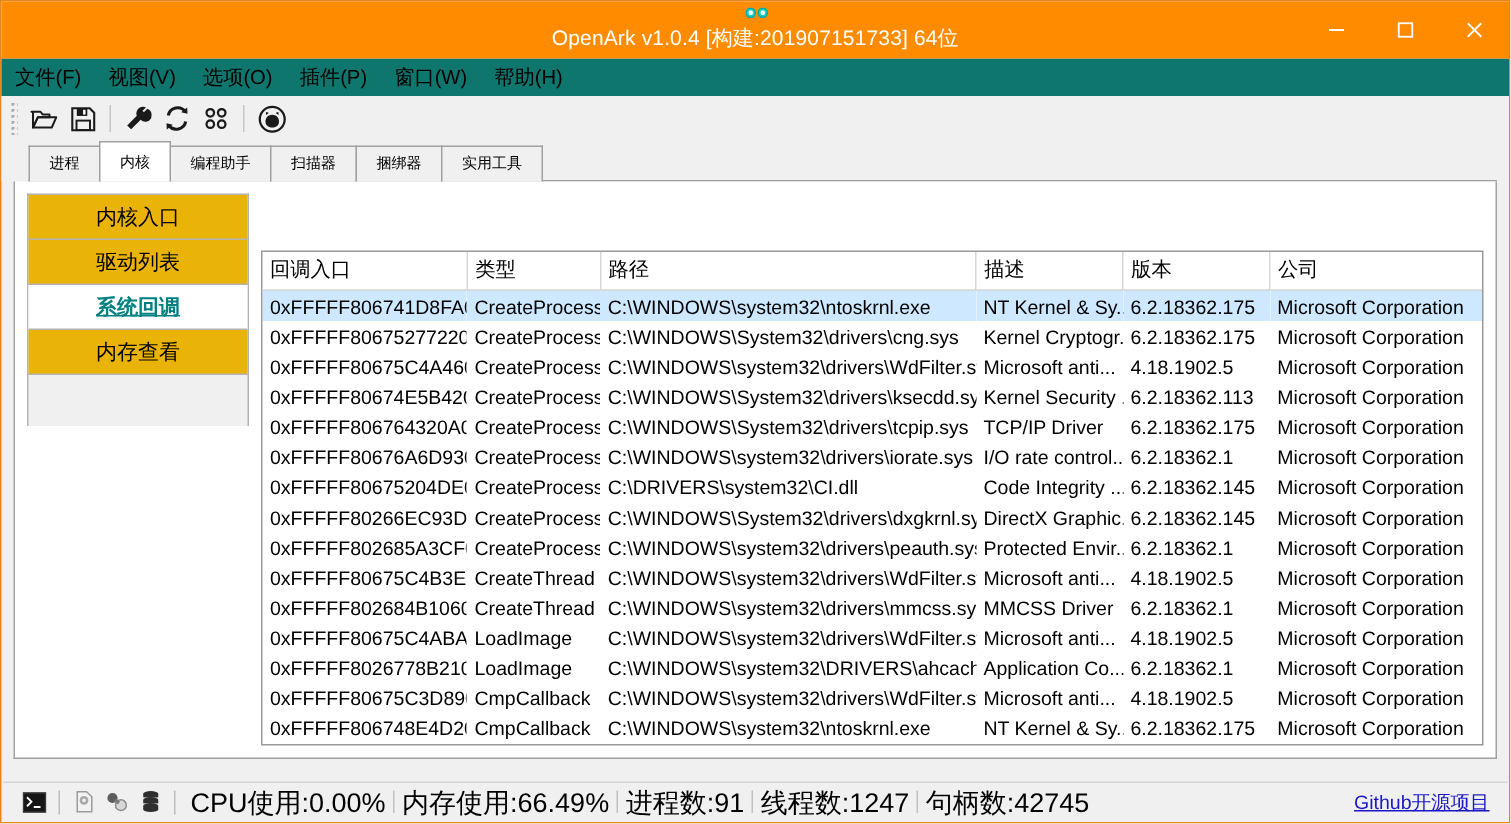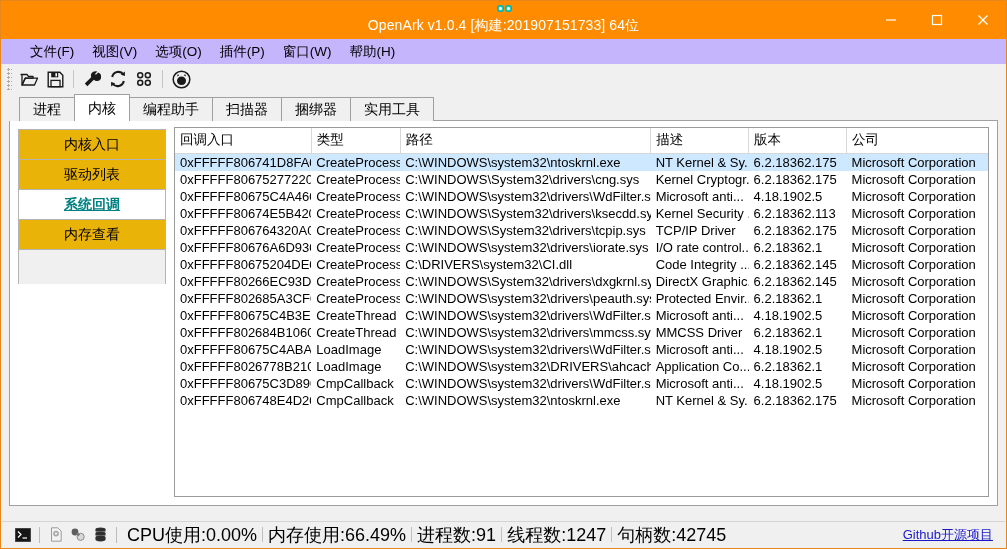--- a/index.html
+++ b/index.html
@@ -58,24 +58,24 @@
   .win-btn {
     width: 46px; height: 38px;
     display: flex; align-items: center; justify-content: center;
     color: #ffffff;
   }
   .win-btn svg { display: block; }
 
   
   .menubar {
     height: 25px;
-    background: #c4b5fd;
+    background: #0f766e;
     display: flex;
     align-items: center;
-    padding-left: 20px;
+    padding-left: 0;
     border-bottom: 0;
   }
   .menu-item {
     font-size: 13.5px;
     color: #000000;
     padding: 3px 9px;
     white-space: nowrap;
   }
 
   
@@ -113,21 +113,21 @@
     background: #f0f0f0;
   }
   .tabstrip::after {
     content: "";
     position: absolute;
     left: 18px; right: 8px; bottom: 0;
     height: 1px;
     background: #a0a0a0;
   }
   .tab {
-    font-size: 14px;
+    font-size: 10px;
     color: #000;
     padding: 3px 13px 4px;
     border: 1px solid #a0a0a0;
     border-bottom: none;
     background: #f0f0f0;
     margin-right: -1px;
     height: 24px;
     line-height: 17px;
     position: relative;
     z-index: 1;
@@ -180,21 +180,22 @@
   }
 
   
   .listwrap {
     flex: 1 1 auto;
     margin-left: 8px;
     border: 1px solid #9a9a9a;
     background: #ffffff;
     overflow: hidden;
     display: flex;
-    flex-direction: column;
+    flex-direction: row;
+    margin-top: 40px;
   }
   table.lv {
     width: 100%;
     border-collapse: collapse;
     table-layout: fixed;
     font-size: 13px;
   }
   table.lv th {
     font-weight: normal;
     text-align: left;

